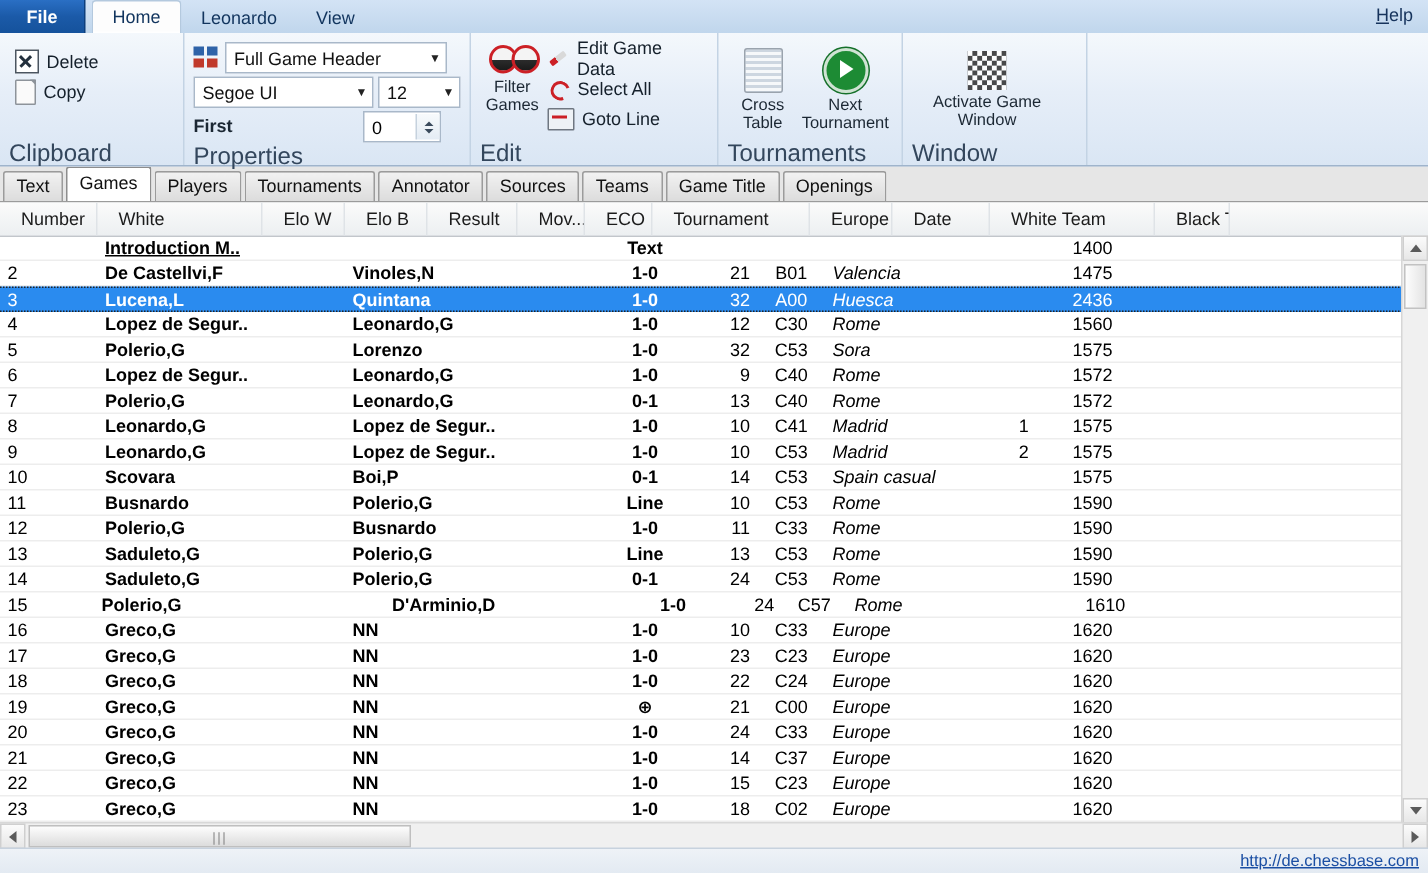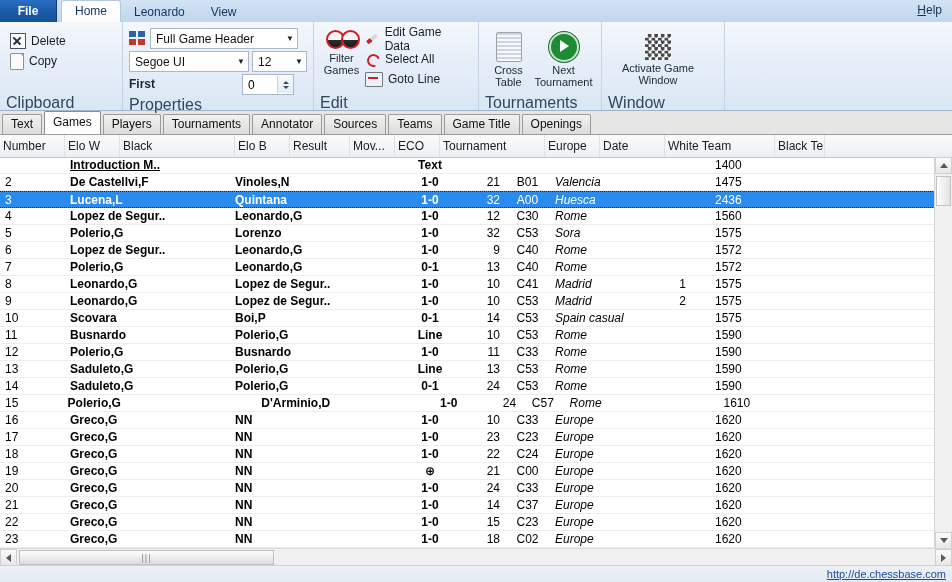--- a/index.html
+++ b/index.html
@@ -118,21 +118,21 @@
      border-bottom:1px solid #9b9b9b;}
   .dbtab{height:19px;line-height:19px;padding:0 8px;font-size:12px;color:#111;cursor:default;
      border:1px solid #9b9b9b;border-bottom:none;margin-right:2px;border-radius:2px 2px 0 0;
      background:linear-gradient(180deg,#f2f2f2,#dcdcdc);}
   .dbtab.active{background:#fff;height:22px;line-height:21px;border-color:#8d8d8d;font-weight:normal;}
 
   
   .gridwrap{flex:1;position:relative;background:#fff;overflow:hidden;}
   .colheads{display:flex;height:22px;background:linear-gradient(180deg,#fbfbfb,#eceff1);
      border-bottom:1px solid #c2c6cb;position:relative;}
-  .ch{font-size:12px;color:#1b1b1b;line-height:22px;padding-left:3px;box-sizing:border-box;
+  .ch{font-size:12px;color:#1b1b1b;line-height:22px;padding-left:14px;box-sizing:border-box;
      border-right:1px solid #dfe3e7;white-space:nowrap;overflow:hidden;cursor:default;}
   .rows{position:absolute;left:0;right:17px;top:22px;bottom:33px;overflow:hidden;}
   .row{display:flex;height:17px;line-height:17px;border-bottom:1px solid #ededed;box-sizing:border-box;}
   .row.sel{background:#2a8bef;color:#fff;border-top:1px dotted #222;border-bottom:1px dotted #222;}
   .cell{font-size:12px;box-sizing:border-box;padding:0 5px;white-space:nowrap;overflow:hidden;}
   .c-num{text-align:left;}
   .c-name{font-weight:bold;}
   .c-elo{text-align:right;}
   .c-res{font-weight:bold;text-align:center;}
   .c-mov{text-align:right;}
@@ -305,22 +305,22 @@
       <div class="dbtab">Annotator</div>
       <div class="dbtab">Sources</div>
       <div class="dbtab">Teams</div>
       <div class="dbtab">Game Title</div>
       <div class="dbtab">Openings</div>
     </div>
 
   <div class="gridwrap">
     <div class="colheads" id="col-heads">
         <div class="ch" style="width: 65px;">Number</div>
+        <div class="ch" style="width: 110px;">White</div>
         <div class="ch" style="width: 55px;">Elo W</div>
-        <div class="ch" style="width: 115px;">Black</div>
         <div class="ch" style="width: 55px;">Elo B</div>
         <div class="ch" style="width: 60px;">Result</div>
         <div class="ch" style="width: 45px;">Mov...</div>
         <div class="ch" style="width: 45px;">ECO</div>
         <div class="ch" style="width: 105px;">Tournament</div>
         <div class="ch" style="width: 55px;">Europe</div>
         <div class="ch" style="width: 65px;">Date</div>
         <div class="ch" style="width: 110px;">White Team</div>
         <div class="ch" style="width: 50px;">Black Te</div>
       </div>

